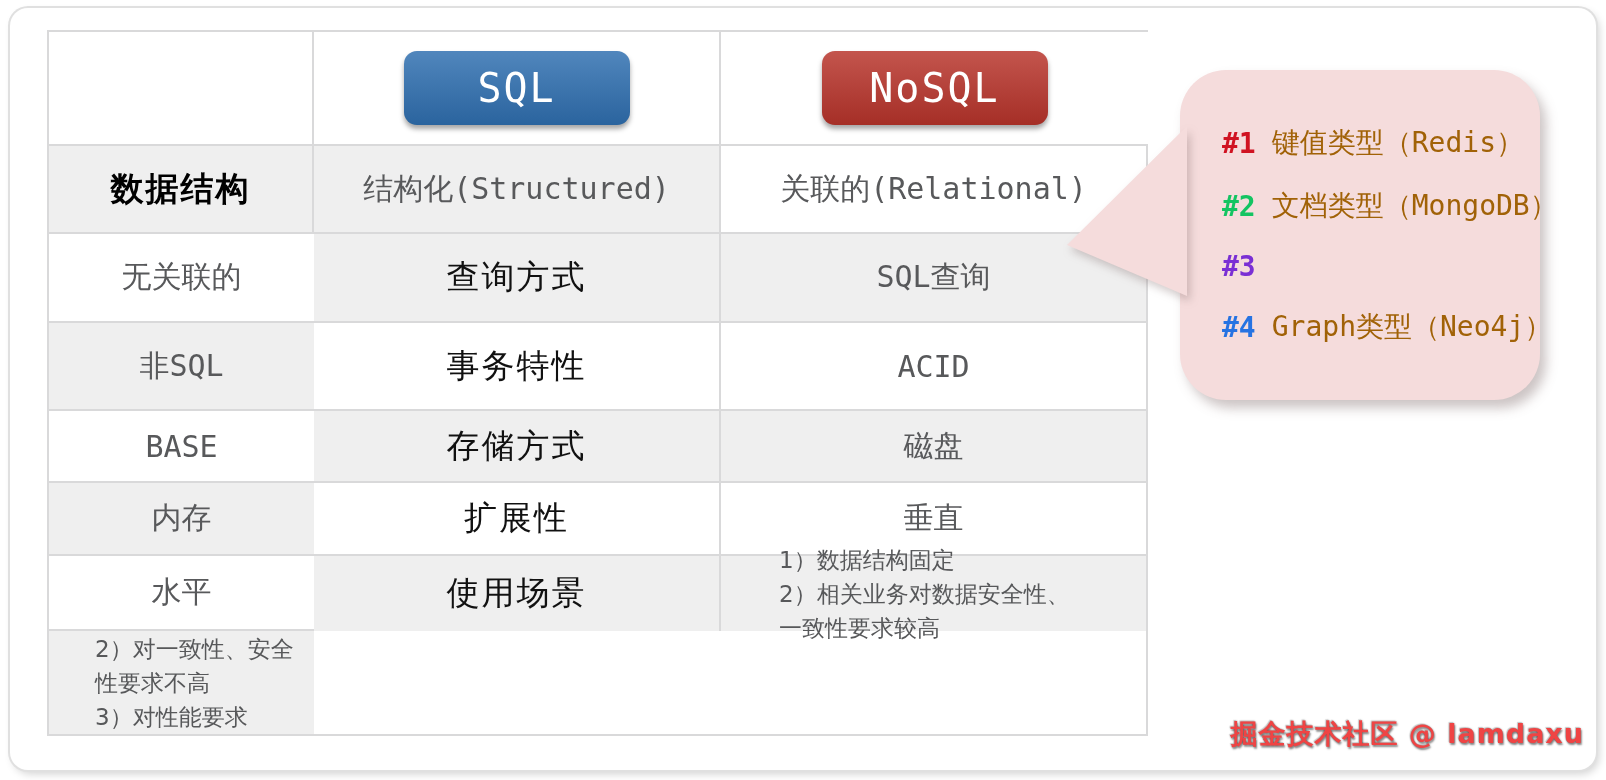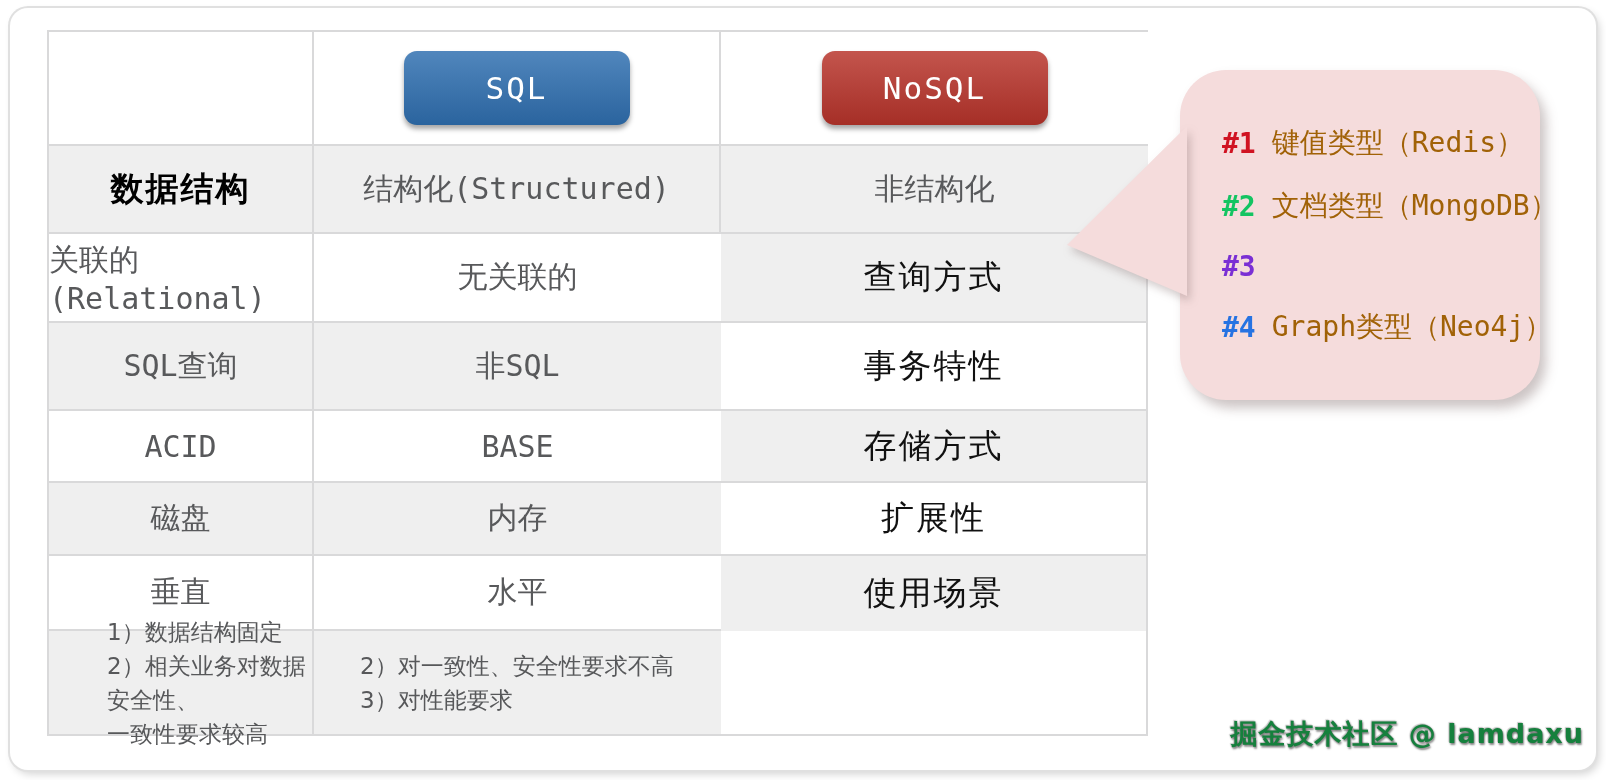--- a/index.html
+++ b/index.html
@@ -31,42 +31,42 @@
                 font-size:30px; color:#58595b; }
   .uselist { display:flex; flex-direction:column; align-items:flex-start;
              justify-content:center; width:100%; padding-left:58px;
              font-size:23px; color:#57585a; line-height:34px; }
   .uselist.nosql { padding-left:46px; }
 
   
   .pill { width:226px; height:74px; border-radius:13px;
           display:flex; align-items:center; justify-content:center;
           color:#ffffff; font-family:"DejaVu Sans Mono","Liberation Mono",monospace;
-          font-size:31px; letter-spacing:2px;
+          font-size:40px; letter-spacing:2px;
           background-image:linear-gradient(rgba(255,255,255,0.16), rgba(0,0,0,0.10));
           box-shadow:0 4px 5px rgba(0,0,0,0.35); }
 
   
   .bubble { position:absolute; left:1180px; top:70px; width:360px; height:330px;
             border-radius:46px;
             box-shadow:6px 8px 12px rgba(110,85,85,0.35);
             display:flex; flex-direction:column; justify-content:center;
             gap:25px; padding:12px 20px 12px 42px; z-index:5; }
   .bubble-tail { position:absolute; left:-113px; top:56px; width:120px; height:170px;
                  overflow:visible; filter:drop-shadow(3px 5px 4px rgba(110,85,85,0.30)); }
   .bubble-item { display:flex; align-items:center; gap:16px;
                  font-size:28px; white-space:nowrap; }
   .bubble-num { font-family:"DejaVu Sans Mono","Liberation Mono",monospace;
                 font-size:28px; font-weight:bold; }
   .bubble-text { color:#a16207;
                  font-family:"DejaVu Sans Mono","DejaVu Sans","Liberation Mono",monospace; }
 
   
   .watermark { position:absolute; right:22px; bottom:28px;
-               font-size:27px; font-weight:bold; color:#15803d;
+               font-size:27px; font-weight:bold; color:#ef4444;
                text-shadow:1px 2px 2px rgba(0,0,0,0.45), -1px -1px 1px rgba(0,0,0,0.18),
                            0 0 2px rgba(0,0,0,0.30);
                z-index:6; letter-spacing:1px; }
 </style>
 </head>
 <body>
 
 <div class="card"></div>
 
 <div class="cmp-table">
@@ -77,23 +77,20 @@
   </div>
   <div class="cell col3">
     <div class="pill" style="background-color: rgb(184, 52, 43);">NoSQL</div>
   </div>
 
   <div class="cell shade">
     <span class="row-label strong">数据结构</span>
     </div>
   <div class="cell shade">
     <span class="cell-value">结构化(Structured)</span>
-    </div>
-  <div class="cell shade col3">
-    <span class="cell-value">非结构化</span>
     </div>
 
   <div class="cell">
     <span class="cell-value">关联的(Relational)</span>
     </div>
   <div class="cell col3">
     <span class="cell-value">无关联的</span>
     </div>
 
   <div class="cell shade">

